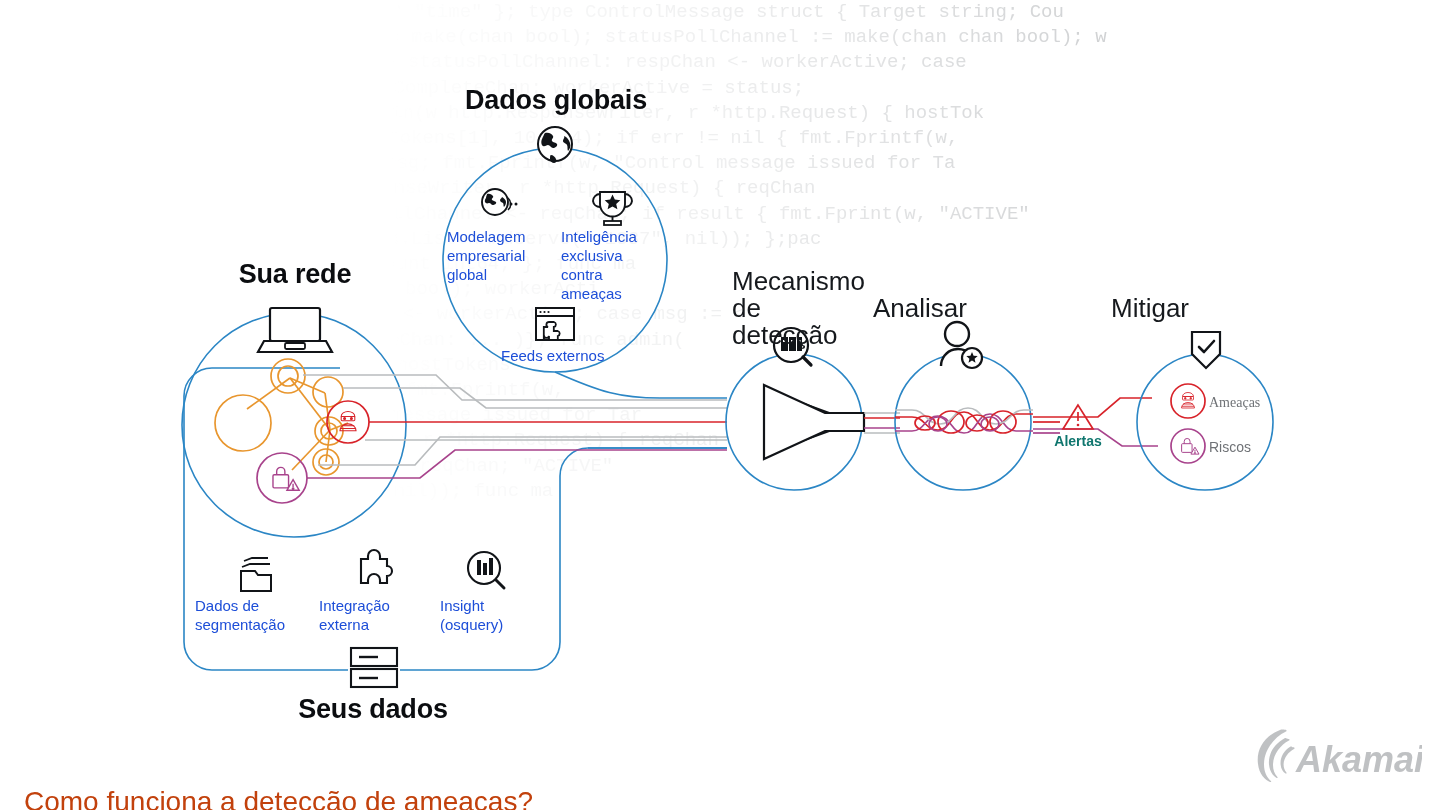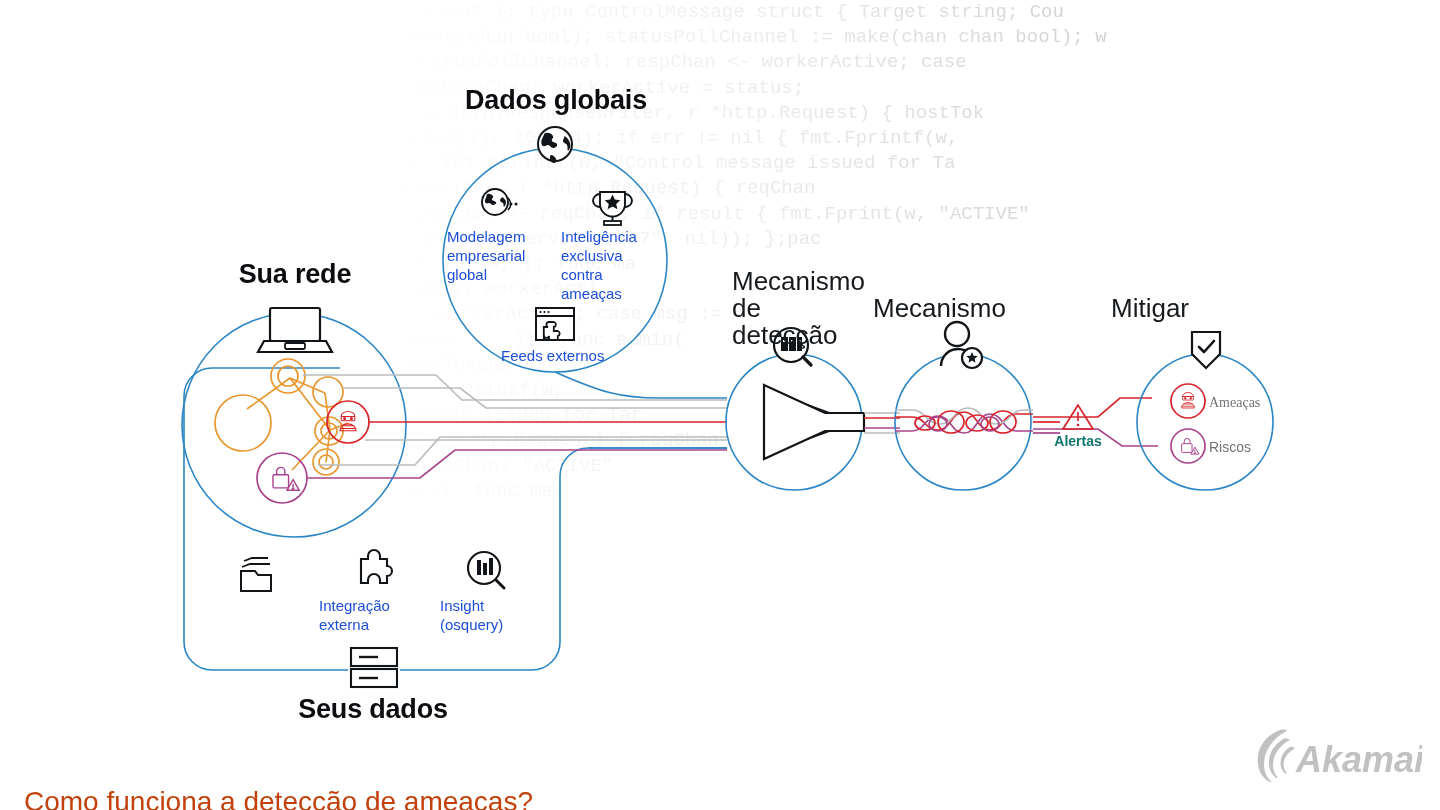--- a/index.html
+++ b/index.html
@@ -297,28 +297,29 @@
   <div class="lbl title ctr" style="left:295px;top:259px;">Sua rede</div>
 
   <div class="lbl title ctr" style="left:556px;top:85px;">Dados globais</div>
 
   <div class="lbl sm ctr" style="left:501px;top:227px;width:108px;">Modelagem empresarial global</div>
   <div class="lbl sm ctr" style="left:613px;top:227px;width:104px;">Inteligência exclusiva contra ameaças</div>
   <div class="lbl sm ctr" style="left:555px;top:346px;width:108px;">Feeds externos</div>
 
 
   <div class="lbl subtitle" style="left:732px;top:268px;width:140px;">Mecanismo de detecção</div>
-  <div class="lbl subtitle ctr" style="left:963px;top:295px;width:180px;">Mecanismo</div>
+  <div class="lbl subtitle ctr" style="left:963px;top:295px;width:180px;">Analisar</div>
 
   <div class="lbl subtitle ctr" style="left:1201px;top:295px;width:180px;">Mitigar</div>
   <div class="lbl tiny" style="left:1209px;top:395px;font-family:Liberation Serif, serif;">Ameaças</div>
   <div class="lbl tiny" style="left:1209px;top:439px;">Riscos</div>
 
   <div class="lbl alerts ctr" style="left:1078px;top:433px;">Alertas</div>
 
+  <div class="lbl sm ctr" style="left:257px;top:596px;width:124px;">Dados de segmentação</div>
   <div class="lbl sm ctr" style="left:374px;top:596px;width:110px;">Integração externa</div>
   <div class="lbl sm ctr" style="left:495px;top:596px;width:110px;">Insight (osquery)</div>
 
   <div class="lbl title ctr" style="left:373px;top:694px;">Seus dados</div>
 
   <div class="caption">Como funciona a detecção de ameaças?</div>
 
   <div class="akam">
     <svg width="170" height="60" viewBox="0 0 170 60">
       <g fill="#8c8f93">

